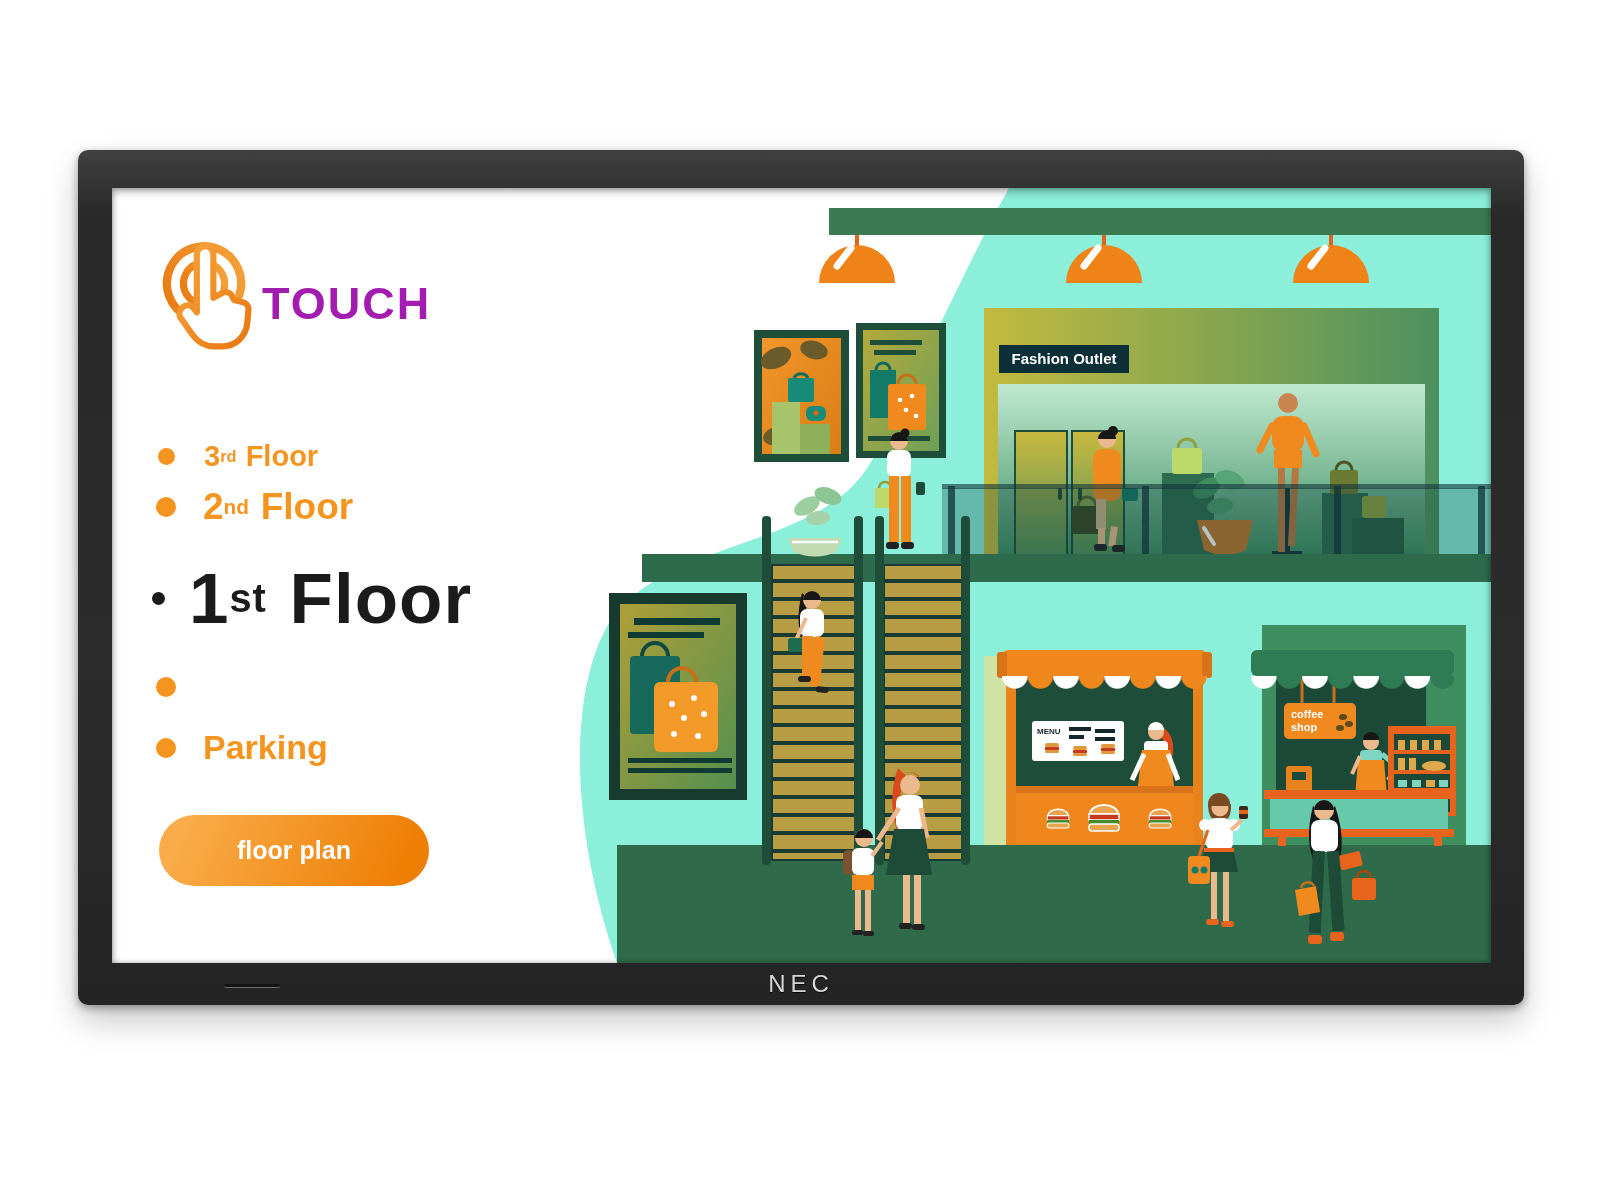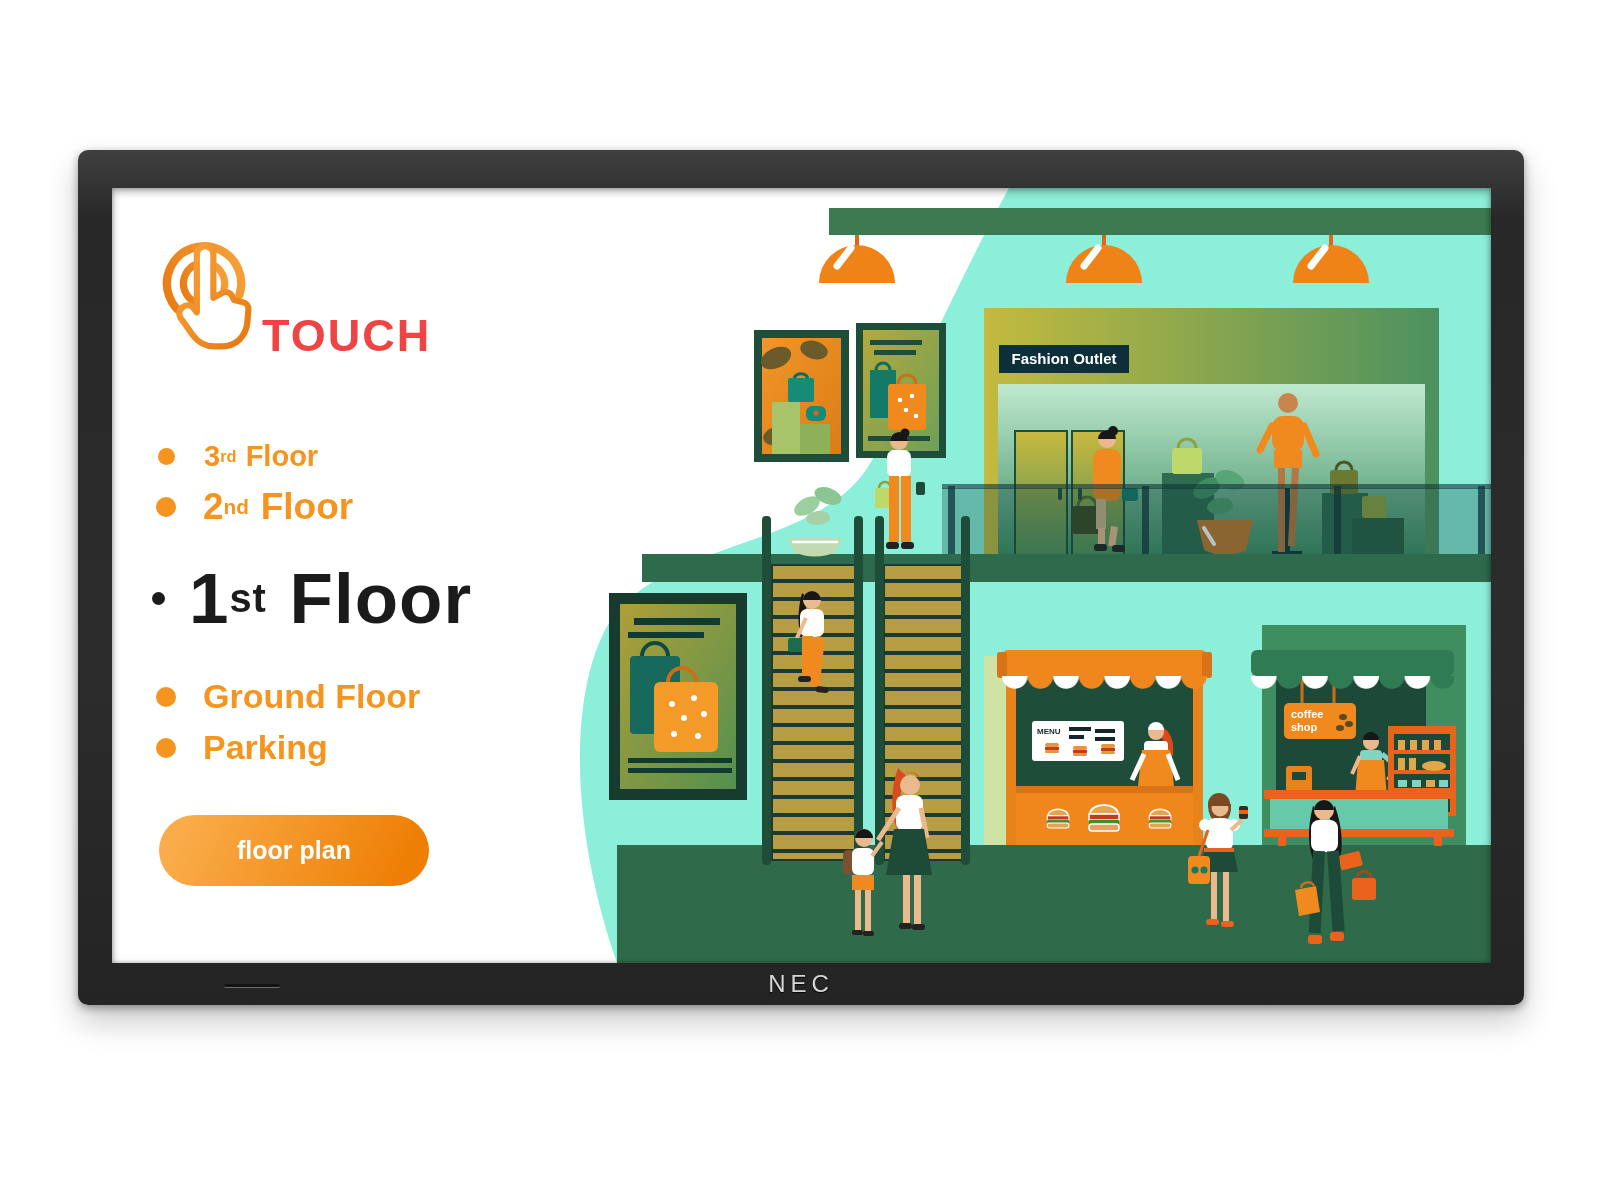--- a/index.html
+++ b/index.html
@@ -18,22 +18,22 @@
   .screen{position:absolute;left:34px;top:38px;width:1379px;height:775px;background:#ffffff;overflow:hidden;}
   .glare{position:absolute;inset:0;pointer-events:none;z-index:40;
     box-shadow:inset 0 3px 9px rgba(0,0,0,.35),inset 0 0 4px rgba(0,0,0,.25);}
 
   
   .scene{position:absolute;inset:0;width:1379px;height:775px;display:block;}
 
   
   .menu{position:absolute;inset:0;z-index:10;}
   .touch-icon{position:absolute;left:36px;top:50px;}
-  .touch-label{position:absolute;left:150px;top:122px;font-size:45px;font-weight:700;
-    color:#ef4444;letter-spacing:2px;}
+  .touch-label{position:absolute;left:150px;top:90px;font-size:45px;font-weight:700;
+    color:#a21caf;letter-spacing:2px;}
   .frow{position:absolute;display:flex;align-items:center;font-weight:700;color:#F5941F;cursor:pointer;white-space:nowrap;}
   .frow .dot{border-radius:50%;background:#F5941F;flex:none;}
   .ord{font-size:.56em;}
   .has-num .fname{margin-left:.32em;}
   #row-3rd{left:46px;top:252px;font-size:29px;}   #row-3rd .dot{width:17px;height:17px;margin-right:29px;}
   #row-2nd{left:44px;top:298px;font-size:37px;}   #row-2nd .dot{width:20px;height:20px;margin-right:27px;}
   #row-1st{left:40px;top:370px;font-size:71px;color:#1b1b1b;letter-spacing:1px;}
   #row-1st .dot{width:13px;height:13px;background:#1b1b1b;margin-right:24px;}
   #row-ground{left:44px;top:489px;font-size:34px;} #row-ground .dot{width:20px;height:20px;margin-right:27px;}
   #row-parking{left:44px;top:540px;font-size:34px;} #row-parking .dot{width:20px;height:20px;margin-right:27px;}
@@ -490,21 +490,20 @@
       <div class="frow has-num" id="row-1st">
         <span class="dot"></span>
         <span class="fnum">1</span>
           <span class="ord">st</span>
           <span class="fname">Floor</span>
       </div>
       <div class="frow" id="row-ground">
         <span class="dot"></span>
         <span class="fnum"></span>
           <span class="ord"></span>
-          <span class="fname">Ground Floor</span>
       </div>
       <div class="frow" id="row-parking">
         <span class="dot"></span>
         <span class="fnum"></span>
           <span class="ord"></span>
           <span class="fname">Parking</span>
       </div>
 
       <button class="plan-btn">floor plan</button>
     </div>

